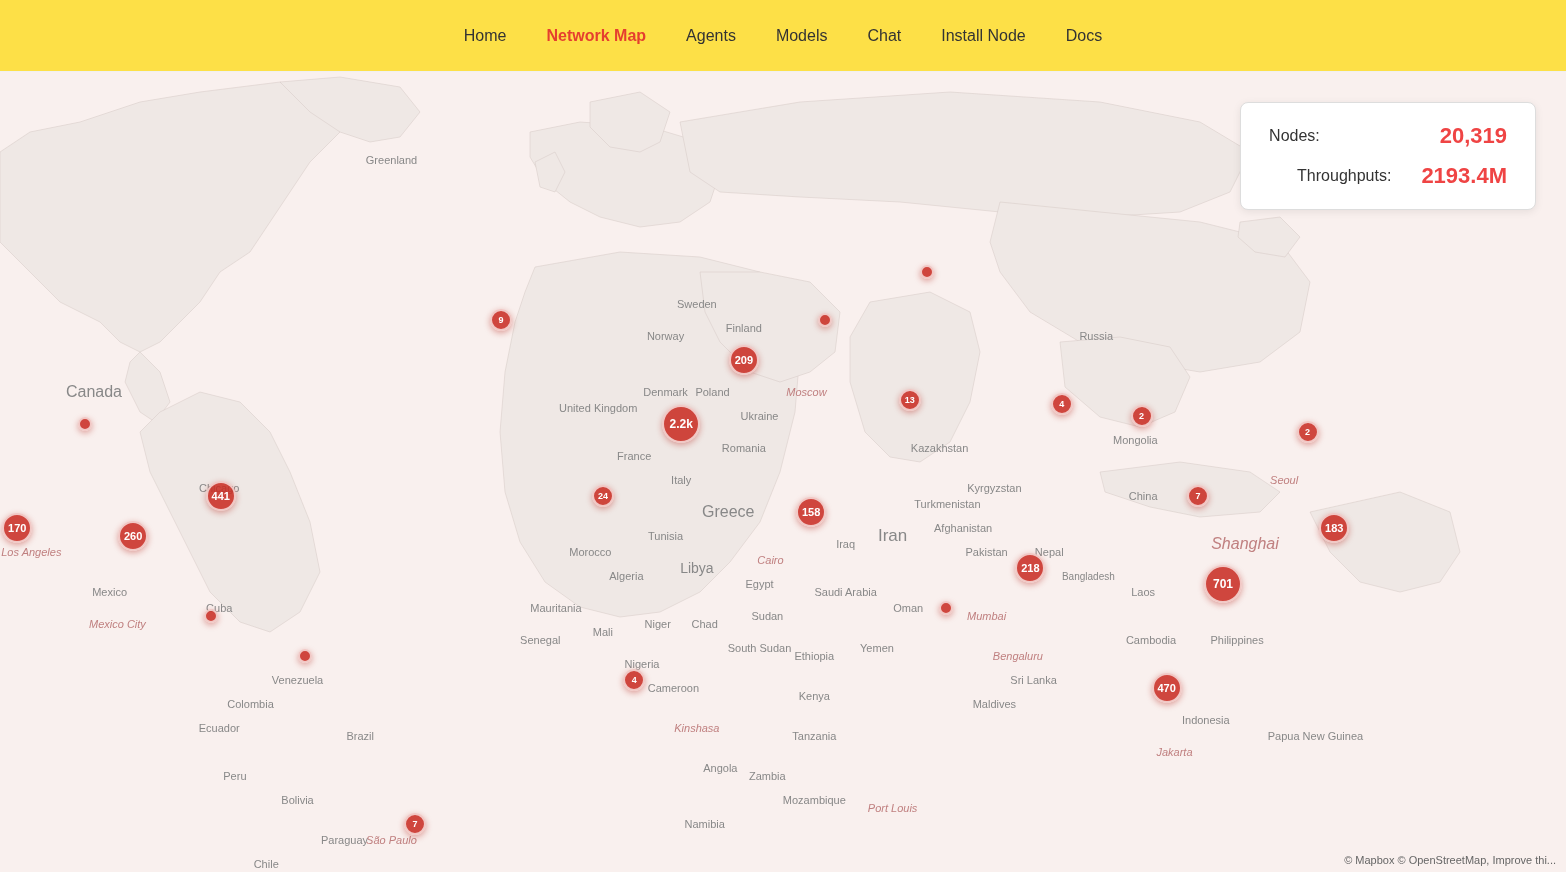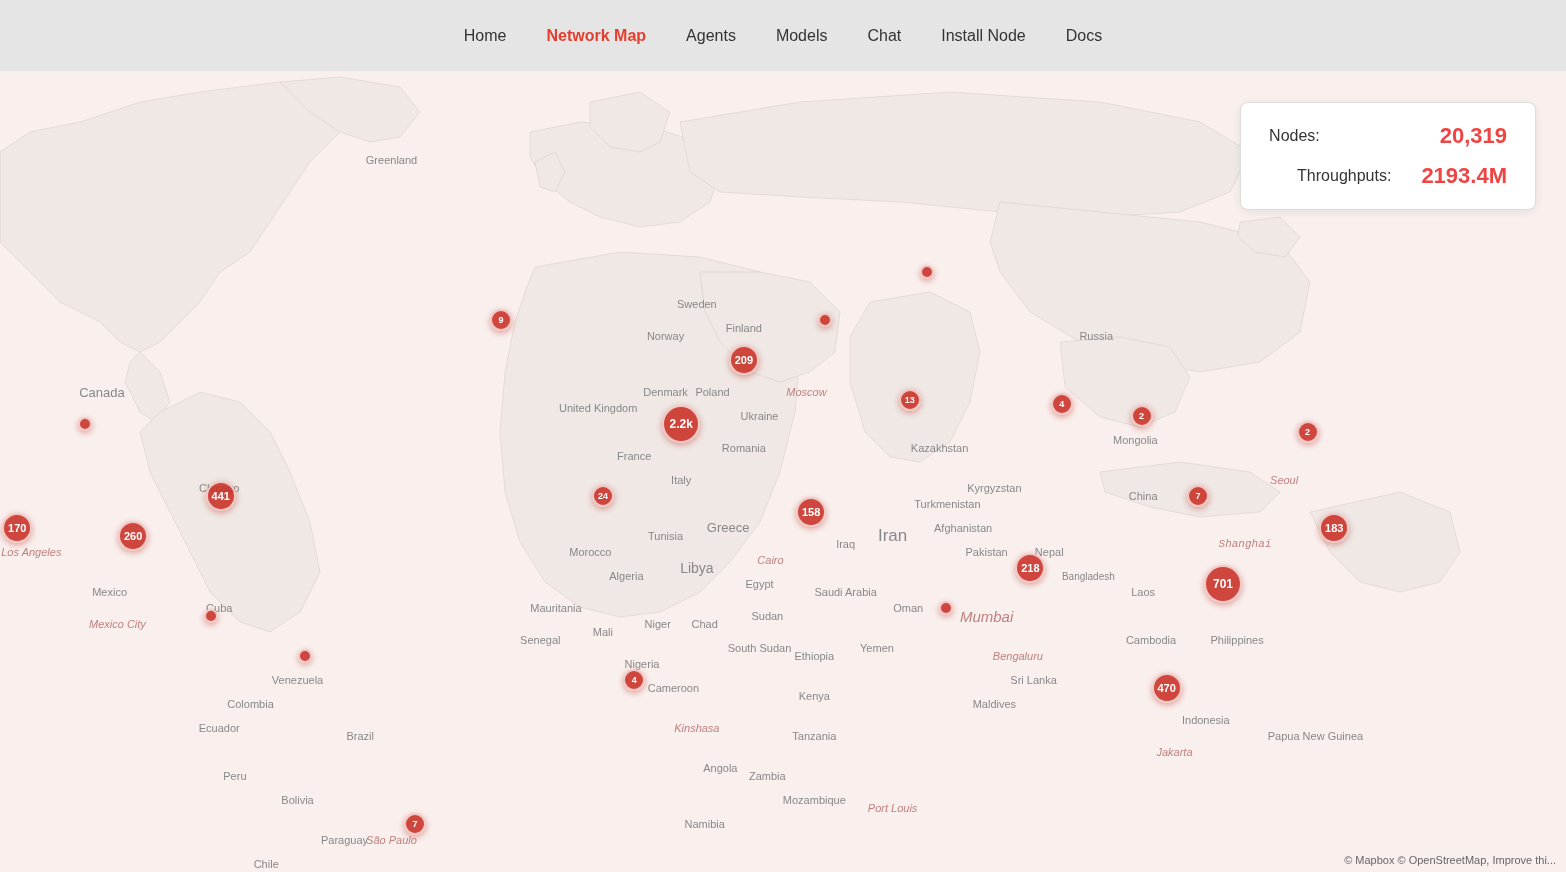--- a/index.html
+++ b/index.html
@@ -1,21 +1,21 @@
 <!DOCTYPE html>
 <html><head>
   <meta charset="utf-8">
   <style>
     * { margin: 0; padding: 0; box-sizing: border-box; }
     body { font-family: -apple-system, BlinkMacSystemFont, 'Segoe UI', sans-serif; background: #fff; width: 1566px; height: 872px; overflow: hidden; }
 
     
     .navbar {
       position: absolute; top: 0; left: 0; right: 0; height: 72px;
-      background: #e5e5e5; display: flex; align-items: center; justify-content: center;
+      background: #fde047; display: flex; align-items: center; justify-content: center;
       z-index: 100; border-bottom: 1px solid #f0f0f0;
     }
     .nav-items { display: flex; align-items: center; gap: 40px; }
     .nav-item {
       font-size: 16px; color: #333; cursor: pointer; text-decoration: none;
       font-weight: 400;
     }
     .nav-item.active { color: #e53e2f; font-weight: 600; }
     .connect-btn {
       background: #111; color: #fff; border: none; border-radius: 30px;
@@ -121,21 +121,21 @@
 
     <path class="land" d="M1240,150 L1280,145 L1300,165 L1285,185 L1255,180 L1238,165 Z"></path>
 
     <path class="land" d="M1100,400 L1180,390 L1250,400 L1280,420 L1260,440 L1200,445 L1150,435 L1105,420 Z"></path>
 
     <path class="land" d="M1310,440 L1400,420 L1450,440 L1460,480 L1440,510 L1400,520 L1360,510 L1330,480 Z"></path>
   </svg>
 
   <div id="map-labels-container">
       <div style="position: absolute; left: 25%; top: 11%; font-size: 11px; color: rgb(136, 136, 136); font-style: normal; transform: translate(-50%, -50%); white-space: nowrap; pointer-events: none;">Greenland</div>
-      <div style="position: absolute; left: 6%; top: 40%; font-size: 13px; color: rgb(136, 136, 136); font-style: normal; transform: translate(-50%, -50%); white-space: nowrap; pointer-events: none; margin-left: 8px;">Canada</div>
+      <div style="position: absolute; left: 6%; top: 40%; font-size: 16px; color: rgb(136, 136, 136); font-style: normal; transform: translate(-50%, -50%); white-space: nowrap; pointer-events: none;">Canada</div>
       <div style="position: absolute; left: 14%; top: 52%; font-size: 11px; color: rgb(136, 136, 136); font-style: normal; transform: translate(-50%, -50%); white-space: nowrap; pointer-events: none;">Chicago</div>
       <div style="position: absolute; left: 2%; top: 60%; font-size: 11px; color: rgb(192, 128, 128); font-style: italic; transform: translate(-50%, -50%); white-space: nowrap; pointer-events: none;">Los Angeles</div>
       <div style="position: absolute; left: 7%; top: 65%; font-size: 11px; color: rgb(136, 136, 136); font-style: normal; transform: translate(-50%, -50%); white-space: nowrap; pointer-events: none;">Mexico</div>
       <div style="position: absolute; left: 7.5%; top: 69%; font-size: 11px; color: rgb(192, 128, 128); font-style: italic; transform: translate(-50%, -50%); white-space: nowrap; pointer-events: none;">Mexico City</div>
       <div style="position: absolute; left: 14%; top: 67%; font-size: 11px; color: rgb(136, 136, 136); font-style: normal; transform: translate(-50%, -50%); white-space: nowrap; pointer-events: none;">Cuba</div>
       <div style="position: absolute; left: 19%; top: 76%; font-size: 11px; color: rgb(136, 136, 136); font-style: normal; transform: translate(-50%, -50%); white-space: nowrap; pointer-events: none;">Venezuela</div>
       <div style="position: absolute; left: 16%; top: 79%; font-size: 11px; color: rgb(136, 136, 136); font-style: normal; transform: translate(-50%, -50%); white-space: nowrap; pointer-events: none;">Colombia</div>
       <div style="position: absolute; left: 14%; top: 82%; font-size: 11px; color: rgb(136, 136, 136); font-style: normal; transform: translate(-50%, -50%); white-space: nowrap; pointer-events: none;">Ecuador</div>
       <div style="position: absolute; left: 15%; top: 88%; font-size: 11px; color: rgb(136, 136, 136); font-style: normal; transform: translate(-50%, -50%); white-space: nowrap; pointer-events: none;">Peru</div>
       <div style="position: absolute; left: 23%; top: 83%; font-size: 11px; color: rgb(136, 136, 136); font-style: normal; transform: translate(-50%, -50%); white-space: nowrap; pointer-events: none;">Brazil</div>
@@ -146,21 +146,21 @@
       <div style="position: absolute; left: 44.5%; top: 29%; font-size: 11px; color: rgb(136, 136, 136); font-style: normal; transform: translate(-50%, -50%); white-space: nowrap; pointer-events: none;">Sweden</div>
       <div style="position: absolute; left: 42.5%; top: 33%; font-size: 11px; color: rgb(136, 136, 136); font-style: normal; transform: translate(-50%, -50%); white-space: nowrap; pointer-events: none;">Norway</div>
       <div style="position: absolute; left: 47.5%; top: 32%; font-size: 11px; color: rgb(136, 136, 136); font-style: normal; transform: translate(-50%, -50%); white-space: nowrap; pointer-events: none;">Finland</div>
       <div style="position: absolute; left: 42.5%; top: 40%; font-size: 11px; color: rgb(136, 136, 136); font-style: normal; transform: translate(-50%, -50%); white-space: nowrap; pointer-events: none;">Denmark</div>
       <div style="position: absolute; left: 38.2%; top: 42%; font-size: 11px; color: rgb(136, 136, 136); font-style: normal; transform: translate(-50%, -50%); white-space: nowrap; pointer-events: none;">United Kingdom</div>
       <div style="position: absolute; left: 40.5%; top: 48%; font-size: 11px; color: rgb(136, 136, 136); font-style: normal; transform: translate(-50%, -50%); white-space: nowrap; pointer-events: none;">France</div>
       <div style="position: absolute; left: 45.5%; top: 40%; font-size: 11px; color: rgb(136, 136, 136); font-style: normal; transform: translate(-50%, -50%); white-space: nowrap; pointer-events: none;">Poland</div>
       <div style="position: absolute; left: 48.5%; top: 43%; font-size: 11px; color: rgb(136, 136, 136); font-style: normal; transform: translate(-50%, -50%); white-space: nowrap; pointer-events: none;">Ukraine</div>
       <div style="position: absolute; left: 47.5%; top: 47%; font-size: 11px; color: rgb(136, 136, 136); font-style: normal; transform: translate(-50%, -50%); white-space: nowrap; pointer-events: none;">Romania</div>
       <div style="position: absolute; left: 43.5%; top: 51%; font-size: 11px; color: rgb(136, 136, 136); font-style: normal; transform: translate(-50%, -50%); white-space: nowrap; pointer-events: none;">Italy</div>
-      <div style="position: absolute; left: 46.5%; top: 55%; font-size: 13px; color: rgb(136, 136, 136); font-style: normal; transform: translate(-50%, -50%); white-space: nowrap; pointer-events: none; margin-top: 15px;">Greece</div>
+      <div style="position: absolute; left: 46.5%; top: 55%; font-size: 16px; color: rgb(136, 136, 136); font-style: normal; transform: translate(-50%, -50%); white-space: nowrap; pointer-events: none;">Greece</div>
       <div style="position: absolute; left: 37.7%; top: 60%; font-size: 11px; color: rgb(136, 136, 136); font-style: normal; transform: translate(-50%, -50%); white-space: nowrap; pointer-events: none;">Morocco</div>
       <div style="position: absolute; left: 40%; top: 63%; font-size: 11px; color: rgb(136, 136, 136); font-style: normal; transform: translate(-50%, -50%); white-space: nowrap; pointer-events: none;">Algeria</div>
       <div style="position: absolute; left: 44.5%; top: 62%; font-size: 14px; color: rgb(136, 136, 136); font-style: normal; transform: translate(-50%, -50%); white-space: nowrap; pointer-events: none;">Libya</div>
       <div style="position: absolute; left: 48.5%; top: 64%; font-size: 11px; color: rgb(136, 136, 136); font-style: normal; transform: translate(-50%, -50%); white-space: nowrap; pointer-events: none;">Egypt</div>
       <div style="position: absolute; left: 49.2%; top: 61%; font-size: 11px; color: rgb(192, 128, 128); font-style: italic; transform: translate(-50%, -50%); white-space: nowrap; pointer-events: none;">Cairo</div>
       <div style="position: absolute; left: 42.5%; top: 58%; font-size: 11px; color: rgb(136, 136, 136); font-style: normal; transform: translate(-50%, -50%); white-space: nowrap; pointer-events: none;">Tunisia</div>
       <div style="position: absolute; left: 35.5%; top: 67%; font-size: 11px; color: rgb(136, 136, 136); font-style: normal; transform: translate(-50%, -50%); white-space: nowrap; pointer-events: none;">Mauritania</div>
       <div style="position: absolute; left: 34.5%; top: 71%; font-size: 11px; color: rgb(136, 136, 136); font-style: normal; transform: translate(-50%, -50%); white-space: nowrap; pointer-events: none;">Senegal</div>
       <div style="position: absolute; left: 38.5%; top: 70%; font-size: 11px; color: rgb(136, 136, 136); font-style: normal; transform: translate(-50%, -50%); white-space: nowrap; pointer-events: none;">Mali</div>
       <div style="position: absolute; left: 42%; top: 69%; font-size: 11px; color: rgb(136, 136, 136); font-style: normal; transform: translate(-50%, -50%); white-space: nowrap; pointer-events: none;">Niger</div>
@@ -186,31 +186,31 @@
       <div style="position: absolute; left: 60.5%; top: 54%; font-size: 11px; color: rgb(136, 136, 136); font-style: normal; transform: translate(-50%, -50%); white-space: nowrap; pointer-events: none;">Turkmenistan</div>
       <div style="position: absolute; left: 61.5%; top: 57%; font-size: 11px; color: rgb(136, 136, 136); font-style: normal; transform: translate(-50%, -50%); white-space: nowrap; pointer-events: none;">Afghanistan</div>
       <div style="position: absolute; left: 57%; top: 58%; font-size: 17px; color: rgb(136, 136, 136); font-style: normal; transform: translate(-50%, -50%); white-space: nowrap; pointer-events: none;">Iran</div>
       <div style="position: absolute; left: 54%; top: 59%; font-size: 11px; color: rgb(136, 136, 136); font-style: normal; transform: translate(-50%, -50%); white-space: nowrap; pointer-events: none;">Iraq</div>
       <div style="position: absolute; left: 54%; top: 65%; font-size: 11px; color: rgb(136, 136, 136); font-style: normal; transform: translate(-50%, -50%); white-space: nowrap; pointer-events: none;">Saudi Arabia</div>
       <div style="position: absolute; left: 56%; top: 72%; font-size: 11px; color: rgb(136, 136, 136); font-style: normal; transform: translate(-50%, -50%); white-space: nowrap; pointer-events: none;">Yemen</div>
       <div style="position: absolute; left: 58%; top: 67%; font-size: 11px; color: rgb(136, 136, 136); font-style: normal; transform: translate(-50%, -50%); white-space: nowrap; pointer-events: none;">Oman</div>
       <div style="position: absolute; left: 63%; top: 60%; font-size: 11px; color: rgb(136, 136, 136); font-style: normal; transform: translate(-50%, -50%); white-space: nowrap; pointer-events: none;">Pakistan</div>
       <div style="position: absolute; left: 67%; top: 60%; font-size: 11px; color: rgb(136, 136, 136); font-style: normal; transform: translate(-50%, -50%); white-space: nowrap; pointer-events: none;">Nepal</div>
       <div style="position: absolute; left: 69.5%; top: 63%; font-size: 10px; color: rgb(136, 136, 136); font-style: normal; transform: translate(-50%, -50%); white-space: nowrap; pointer-events: none;">Bangladesh</div>
-      <div style="position: absolute; left: 63%; top: 68%; font-size: 15px; color: rgb(192, 128, 128); font-style: italic; transform: translate(-50%, -50%); white-space: nowrap; pointer-events: none; text-align: center;">Mumbai</div>
+      <div style="position: absolute; left: 63%; top: 68%; font-size: 11px; color: rgb(192, 128, 128); font-style: italic; transform: translate(-50%, -50%); white-space: nowrap; pointer-events: none; text-align: center;">Mumbai</div>
       <div style="position: absolute; left: 65%; top: 73%; font-size: 11px; color: rgb(192, 128, 128); font-style: italic; transform: translate(-50%, -50%); white-space: nowrap; pointer-events: none;">Bengaluru</div>
       <div style="position: absolute; left: 66%; top: 76%; font-size: 11px; color: rgb(136, 136, 136); font-style: normal; transform: translate(-50%, -50%); white-space: nowrap; pointer-events: none;">Sri Lanka</div>
       <div style="position: absolute; left: 63.5%; top: 79%; font-size: 11px; color: rgb(136, 136, 136); font-style: normal; transform: translate(-50%, -50%); white-space: nowrap; pointer-events: none;">Maldives</div>
       <div style="position: absolute; left: 73%; top: 65%; font-size: 11px; color: rgb(136, 136, 136); font-style: normal; transform: translate(-50%, -50%); white-space: nowrap; pointer-events: none;">Laos</div>
       <div style="position: absolute; left: 73.5%; top: 71%; font-size: 11px; color: rgb(136, 136, 136); font-style: normal; transform: translate(-50%, -50%); white-space: nowrap; pointer-events: none;">Cambodia</div>
       <div style="position: absolute; left: 79%; top: 71%; font-size: 11px; color: rgb(136, 136, 136); font-style: normal; transform: translate(-50%, -50%); white-space: nowrap; pointer-events: none;">Philippines</div>
       <div style="position: absolute; left: 77%; top: 81%; font-size: 11px; color: rgb(136, 136, 136); font-style: normal; transform: translate(-50%, -50%); white-space: nowrap; pointer-events: none;">Indonesia</div>
       <div style="position: absolute; left: 75%; top: 85%; font-size: 11px; color: rgb(192, 128, 128); font-style: italic; transform: translate(-50%, -50%); white-space: nowrap; pointer-events: none;">Jakarta</div>
       <div style="position: absolute; left: 82%; top: 51%; font-size: 11px; color: rgb(192, 128, 128); font-style: italic; transform: translate(-50%, -50%); white-space: nowrap; pointer-events: none;">Seoul</div>
-      <div style="position: absolute; left: 79.5%; top: 59%; font-size: 11px; color: rgb(192, 128, 128); font-style: italic; transform: translate(-50%, -50%); white-space: nowrap; pointer-events: none; font-family: Liberation Mono, monospace;">Shanghai</div>
+      <div style="position: absolute; left: 79.5%; top: 59%; font-size: 16px; color: rgb(192, 128, 128); font-style: italic; transform: translate(-50%, -50%); white-space: nowrap; pointer-events: none;">Shanghai</div>
       <div style="position: absolute; left: 84%; top: 83%; font-size: 11px; color: rgb(136, 136, 136); font-style: normal; transform: translate(-50%, -50%); white-space: nowrap; pointer-events: none;">Papua New Guinea</div>
       <div style="position: absolute; left: 57%; top: 92%; font-size: 11px; color: rgb(192, 128, 128); font-style: italic; transform: translate(-50%, -50%); white-space: nowrap; pointer-events: none;">Port Louis</div>
     </div>
 
   <div id="pins-container">
       <div class="pin sm" style="left: 32%; top: 31%;">9</div>
       <div class="pin md" style="left: 47.5%; top: 36%;">209</div>
       <div class="pin lg" style="left: 43.5%; top: 44%;">2.2k</div>
       <div class="pin sm" style="left: 38.5%; top: 53%;">24</div>
       <div class="pin md" style="left: 51.8%; top: 55%;">158</div>

